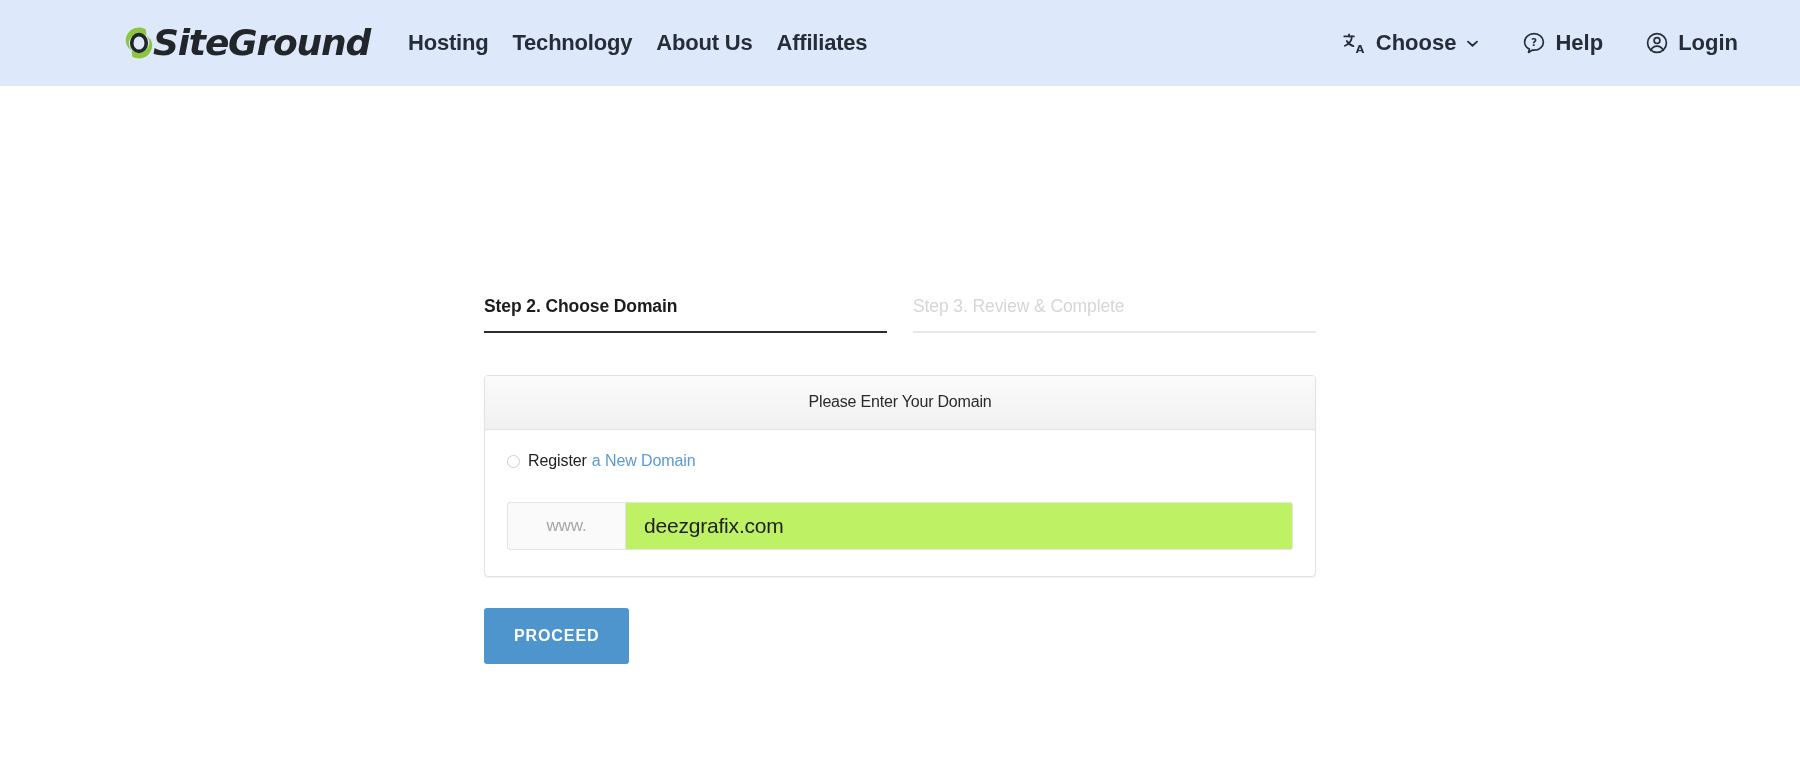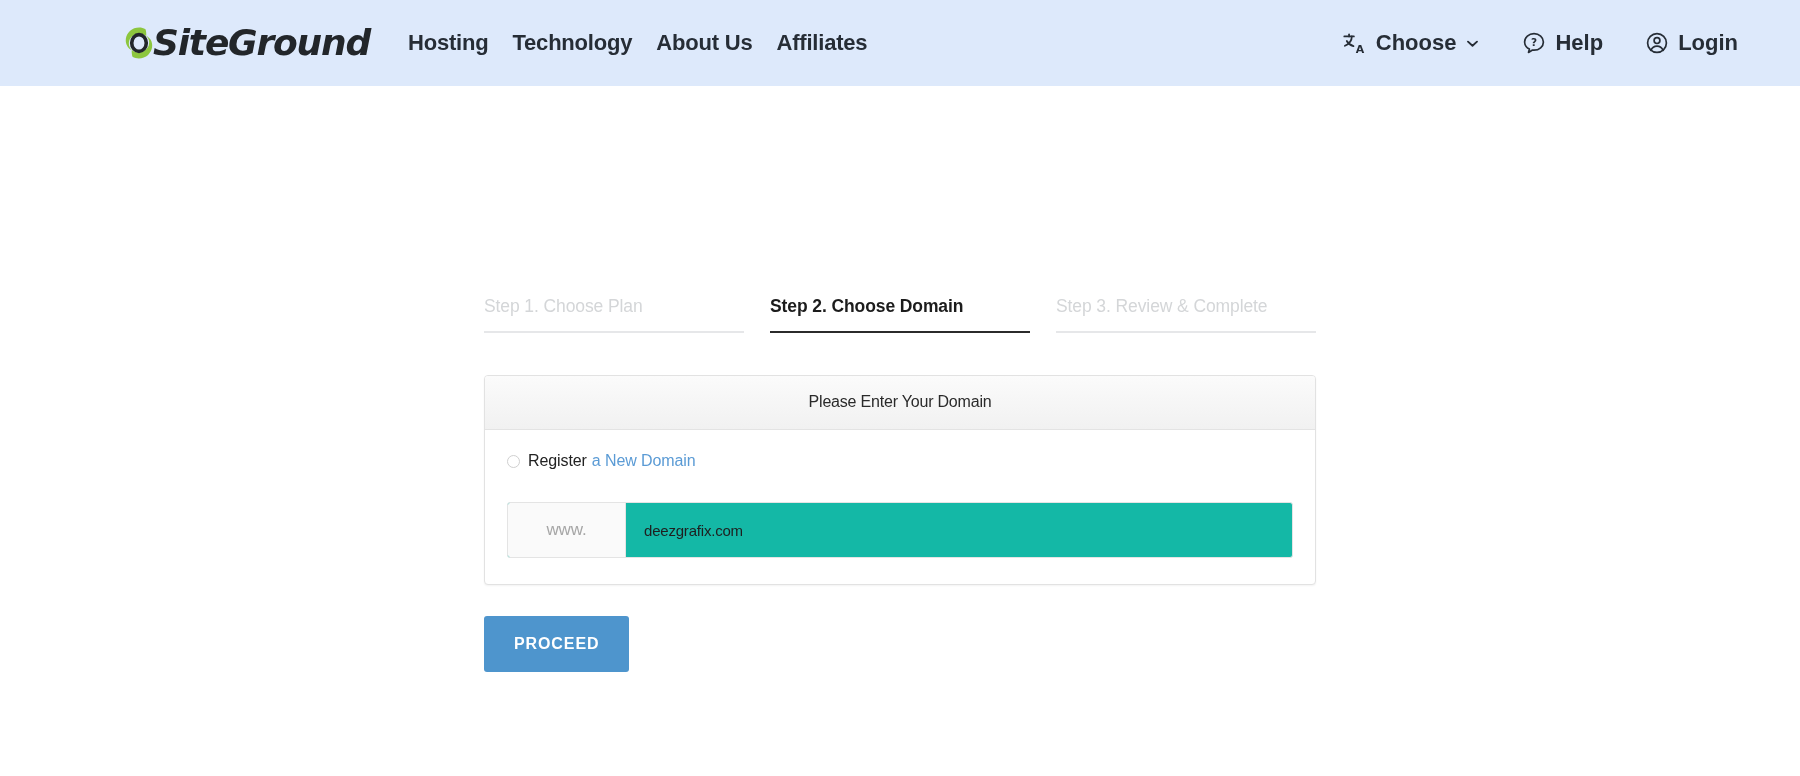--- a/index.html
+++ b/index.html
@@ -190,43 +190,43 @@
     cursor: pointer;
   }
 
   
   .input-group {
     display: flex;
     margin-top: 32px;
     border: 1px solid #e4e4e4;
     border-radius: 3px;
     overflow: hidden;
-    height: 56px;
-    background: #14b8a6;
+    height: 48px;
+    background: #bef264;
   }
   .input-addon {
     width: 118px;
     flex: 0 0 auto;
     background: #fafafa;
     border-right: 1px solid #e4e4e4;
     display: flex;
     align-items: center;
     justify-content: center;
     color: #a6a6a6;
     font-size: 17px;
     letter-spacing: -0.1px;
     cursor: default;
   }
   .domain-input {
     flex: 1 1 auto;
     border: 0;
     outline: 0;
     padding: 0 18px;
     font-family: "Liberation Sans", sans-serif;
-    font-size: 15px;
+    font-size: 21px;
     color: #1f1f1f;
     letter-spacing: -0.2px;
     background: transparent;
   }
 
   
   .actions {
     display: flex;
     justify-content: flex-start;
     margin-top: 31px;
@@ -302,21 +302,20 @@
       <span>Login</span>
     </a>
 
   </div>
 </header>
 
 <main class="page">
   <div class="wizard">
 
     <div class="steps">
-      <div class="step done">Step 1. Choose Plan</div>
       <div class="step current">Step 2. Choose Domain</div>
       <div class="step future">Step 3. Review &amp; Complete</div>
     </div>
 
     <section class="panel">
 
       <div class="panel-head">
         <span class="panel-title">Please Enter Your Domain</span>
       </div>
 

